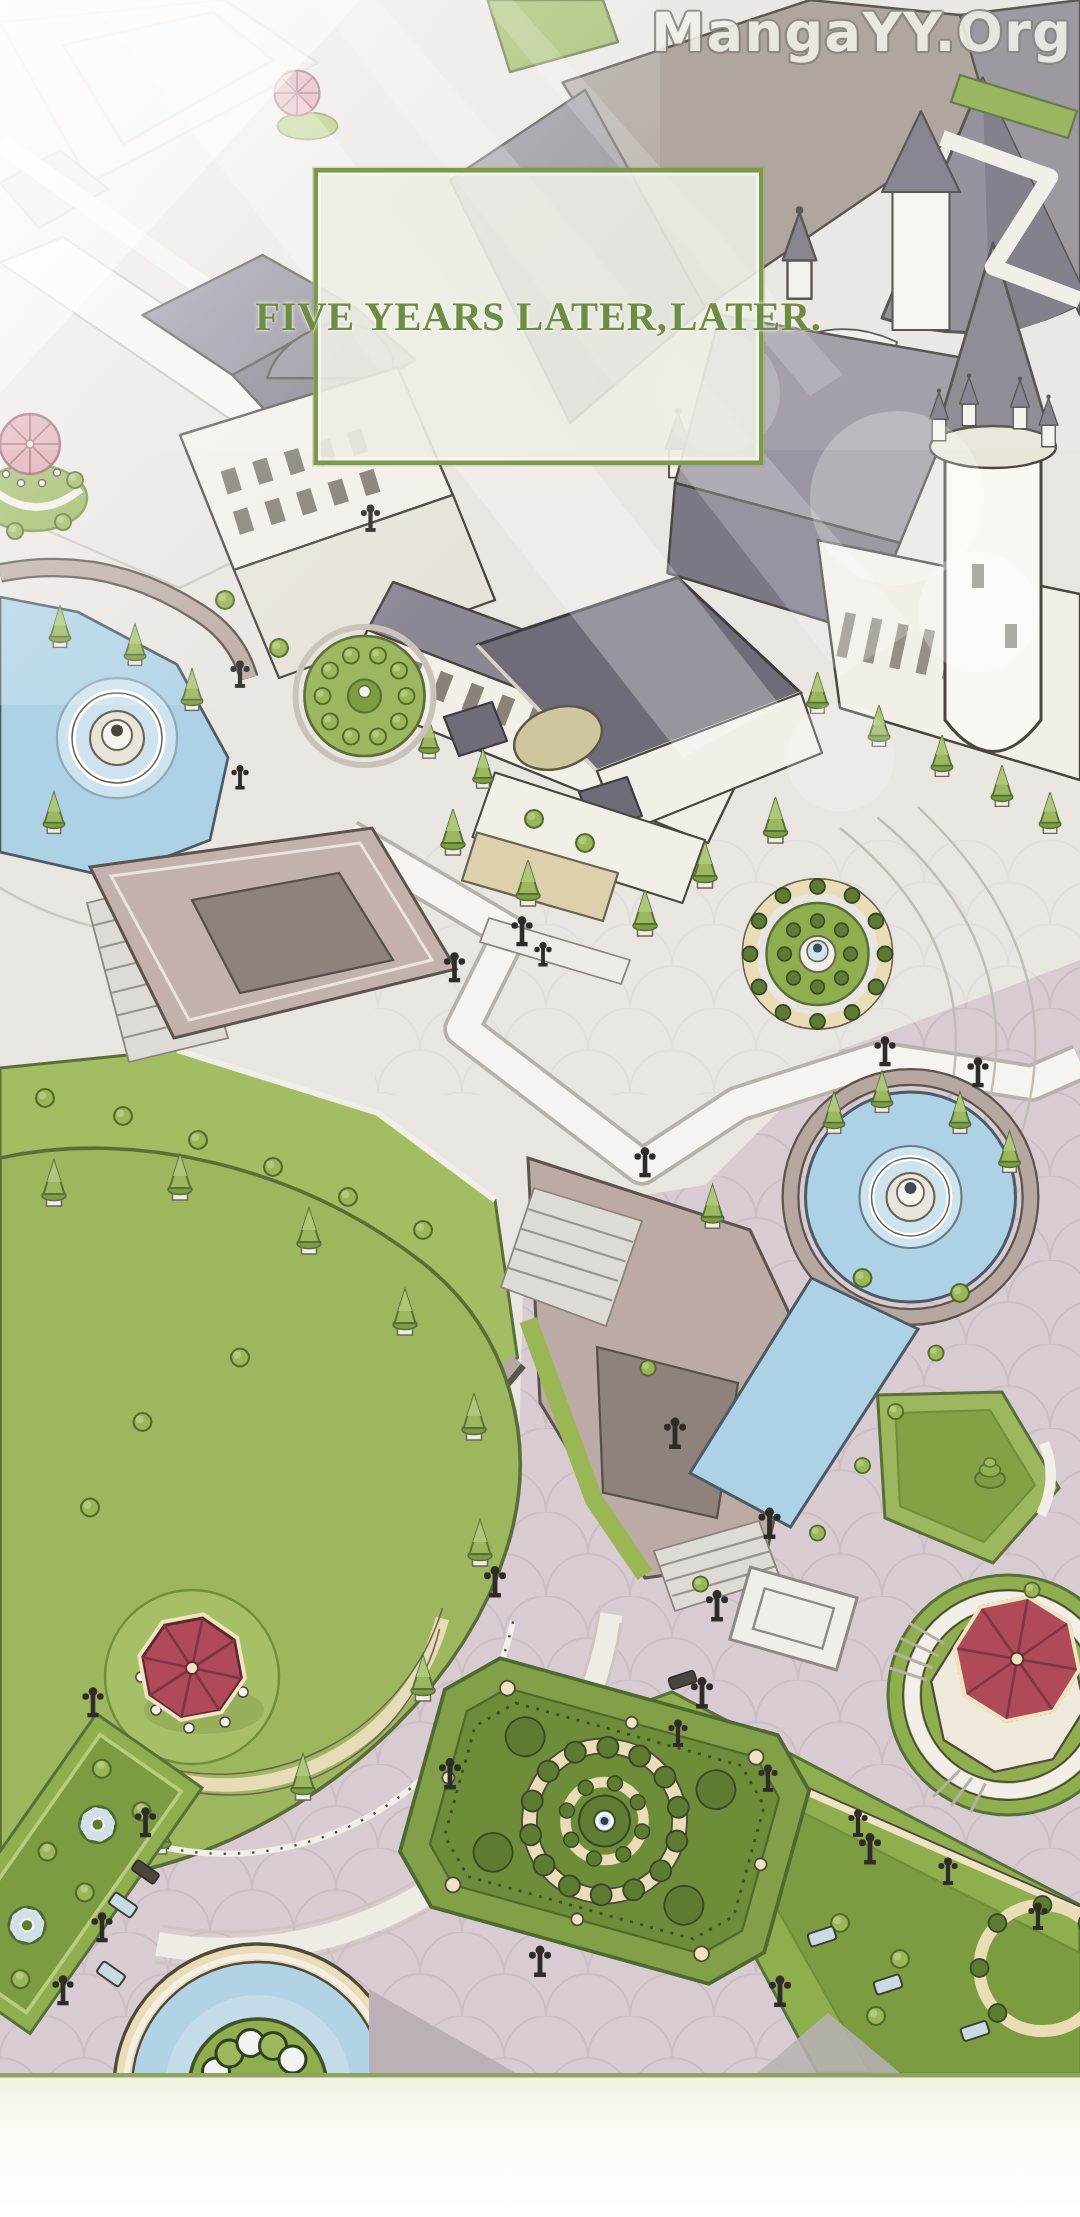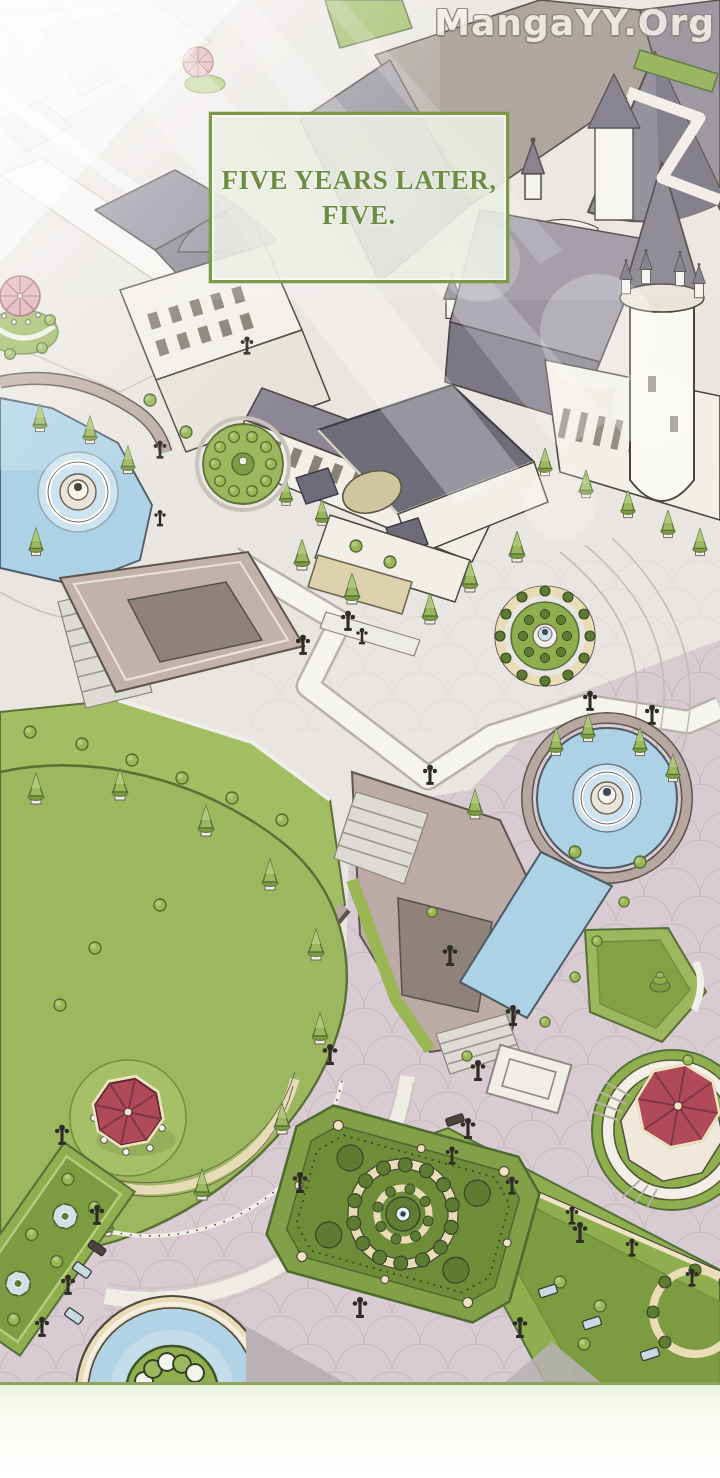--- a/index.html
+++ b/index.html
@@ -1,23 +1,23 @@
 <!DOCTYPE html>
 <html><head>
 <meta charset="utf-8">
 <style>
   html,body{margin:0;padding:0;background:#ffffff;}
   #panel{position:relative;width:720px;height:1478px;overflow:hidden;background:#ffffff;
          font-family:"Liberation Sans",sans-serif;}
   #art{position:absolute;left:0;top:0;}
-  .caption{position:absolute;left:209px;top:112px;width:300px;height:171px;
+  .caption{position:absolute;left:209px;top:112px;width:300px;height:198px;
            background:rgba(236,238,229,0.88);
            border:3px solid #7d9a4b;
            box-shadow:inset 0 0 0 2px rgba(255,255,255,0.55), 0 0 0 1px rgba(122,150,70,0.25);
-           display:flex;flex-direction:column;justify-content:center;align-items:center;gap:2px;
+           display:flex;flex-direction:row;justify-content:center;align-items:center;gap:2px;
            box-sizing:border-box;}
   .caption-line{font-family:"Liberation Serif",serif;font-weight:700;color:#6d8c44;
                 font-size:27px;line-height:1.2;letter-spacing:0.5px;white-space:nowrap;
                 text-shadow:0 0 3px rgba(252,250,240,0.95),0 0 1px rgba(252,250,240,0.95);}
   .watermark{position:absolute;top:2px;right:5px;font-family:"DejaVu Sans",sans-serif;
              font-weight:800;font-size:36px;letter-spacing:1px;color:#f3f0ea;opacity:0.88;
              text-shadow:-1.5px 0 #8a857f,1.5px 0 #8a857f,0 -1.5px #8a857f,0 1.5px #8a857f,
                          -1px -1px #8a857f,1px 1px #8a857f,-1px 1px #8a857f,1px -1px #8a857f;}
   .bottom-gap{position:absolute;left:0;top:1382px;width:720px;height:96px;
               border-top:3px solid #8da35e;box-sizing:border-box;
@@ -653,20 +653,20 @@
   <circle cx="598" cy="332" r="58" fill="#ffffff" opacity="0.26"></circle>
   <circle cx="652" cy="408" r="40" fill="#ffffff" opacity="0.3"></circle>
   <circle cx="560" cy="505" r="36" fill="#ffffff" opacity="0.22"></circle>
   <circle cx="480" cy="262" r="40" fill="#ffffff" opacity="0.2"></circle>
   <rect x="0" y="0" width="720" height="300" fill="#ffffff" opacity="0.1"></rect>
 </g>
 </svg>
 
 <div class="caption">
   <div class="caption-line">FIVE YEARS LATER,</div>
-  <div class="caption-line">FIVE.</div>
+  <div class="caption-line">LATER.</div>
 </div>
 
 <div class="watermark">MangaYY.Org</div>
 
 <div class="bottom-gap"></div>
 
 </div>
 
 </body></html>

